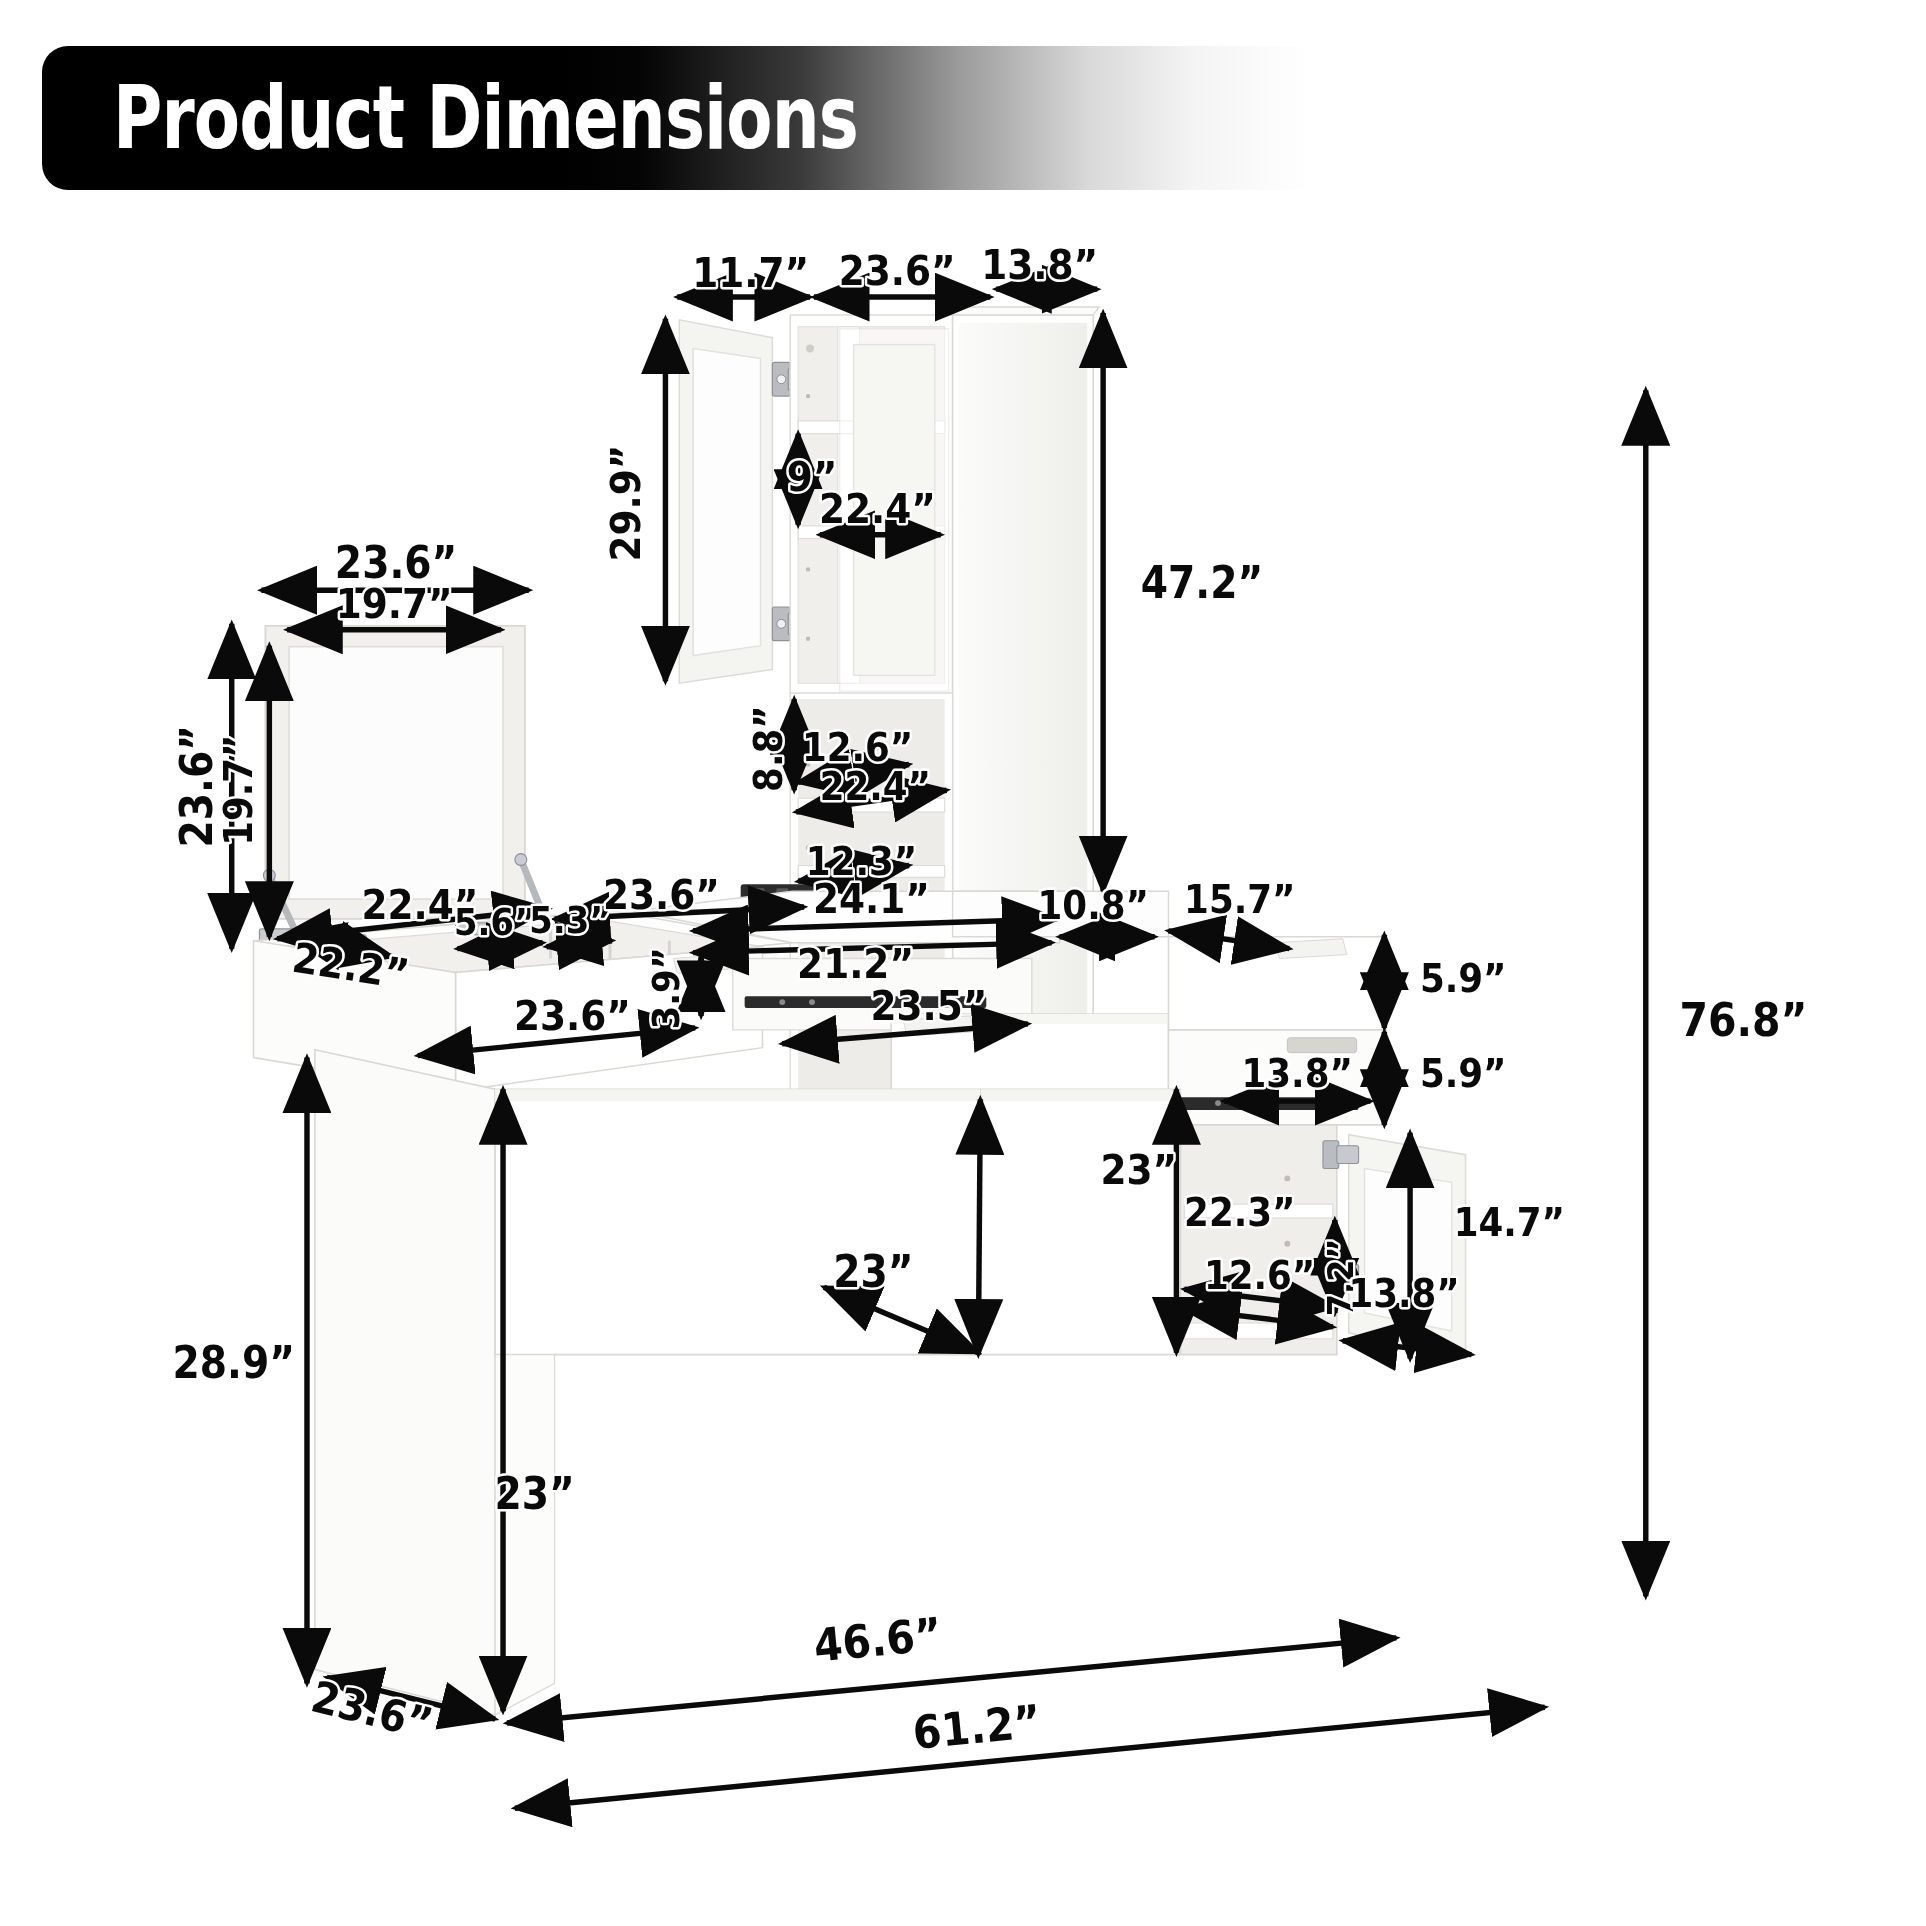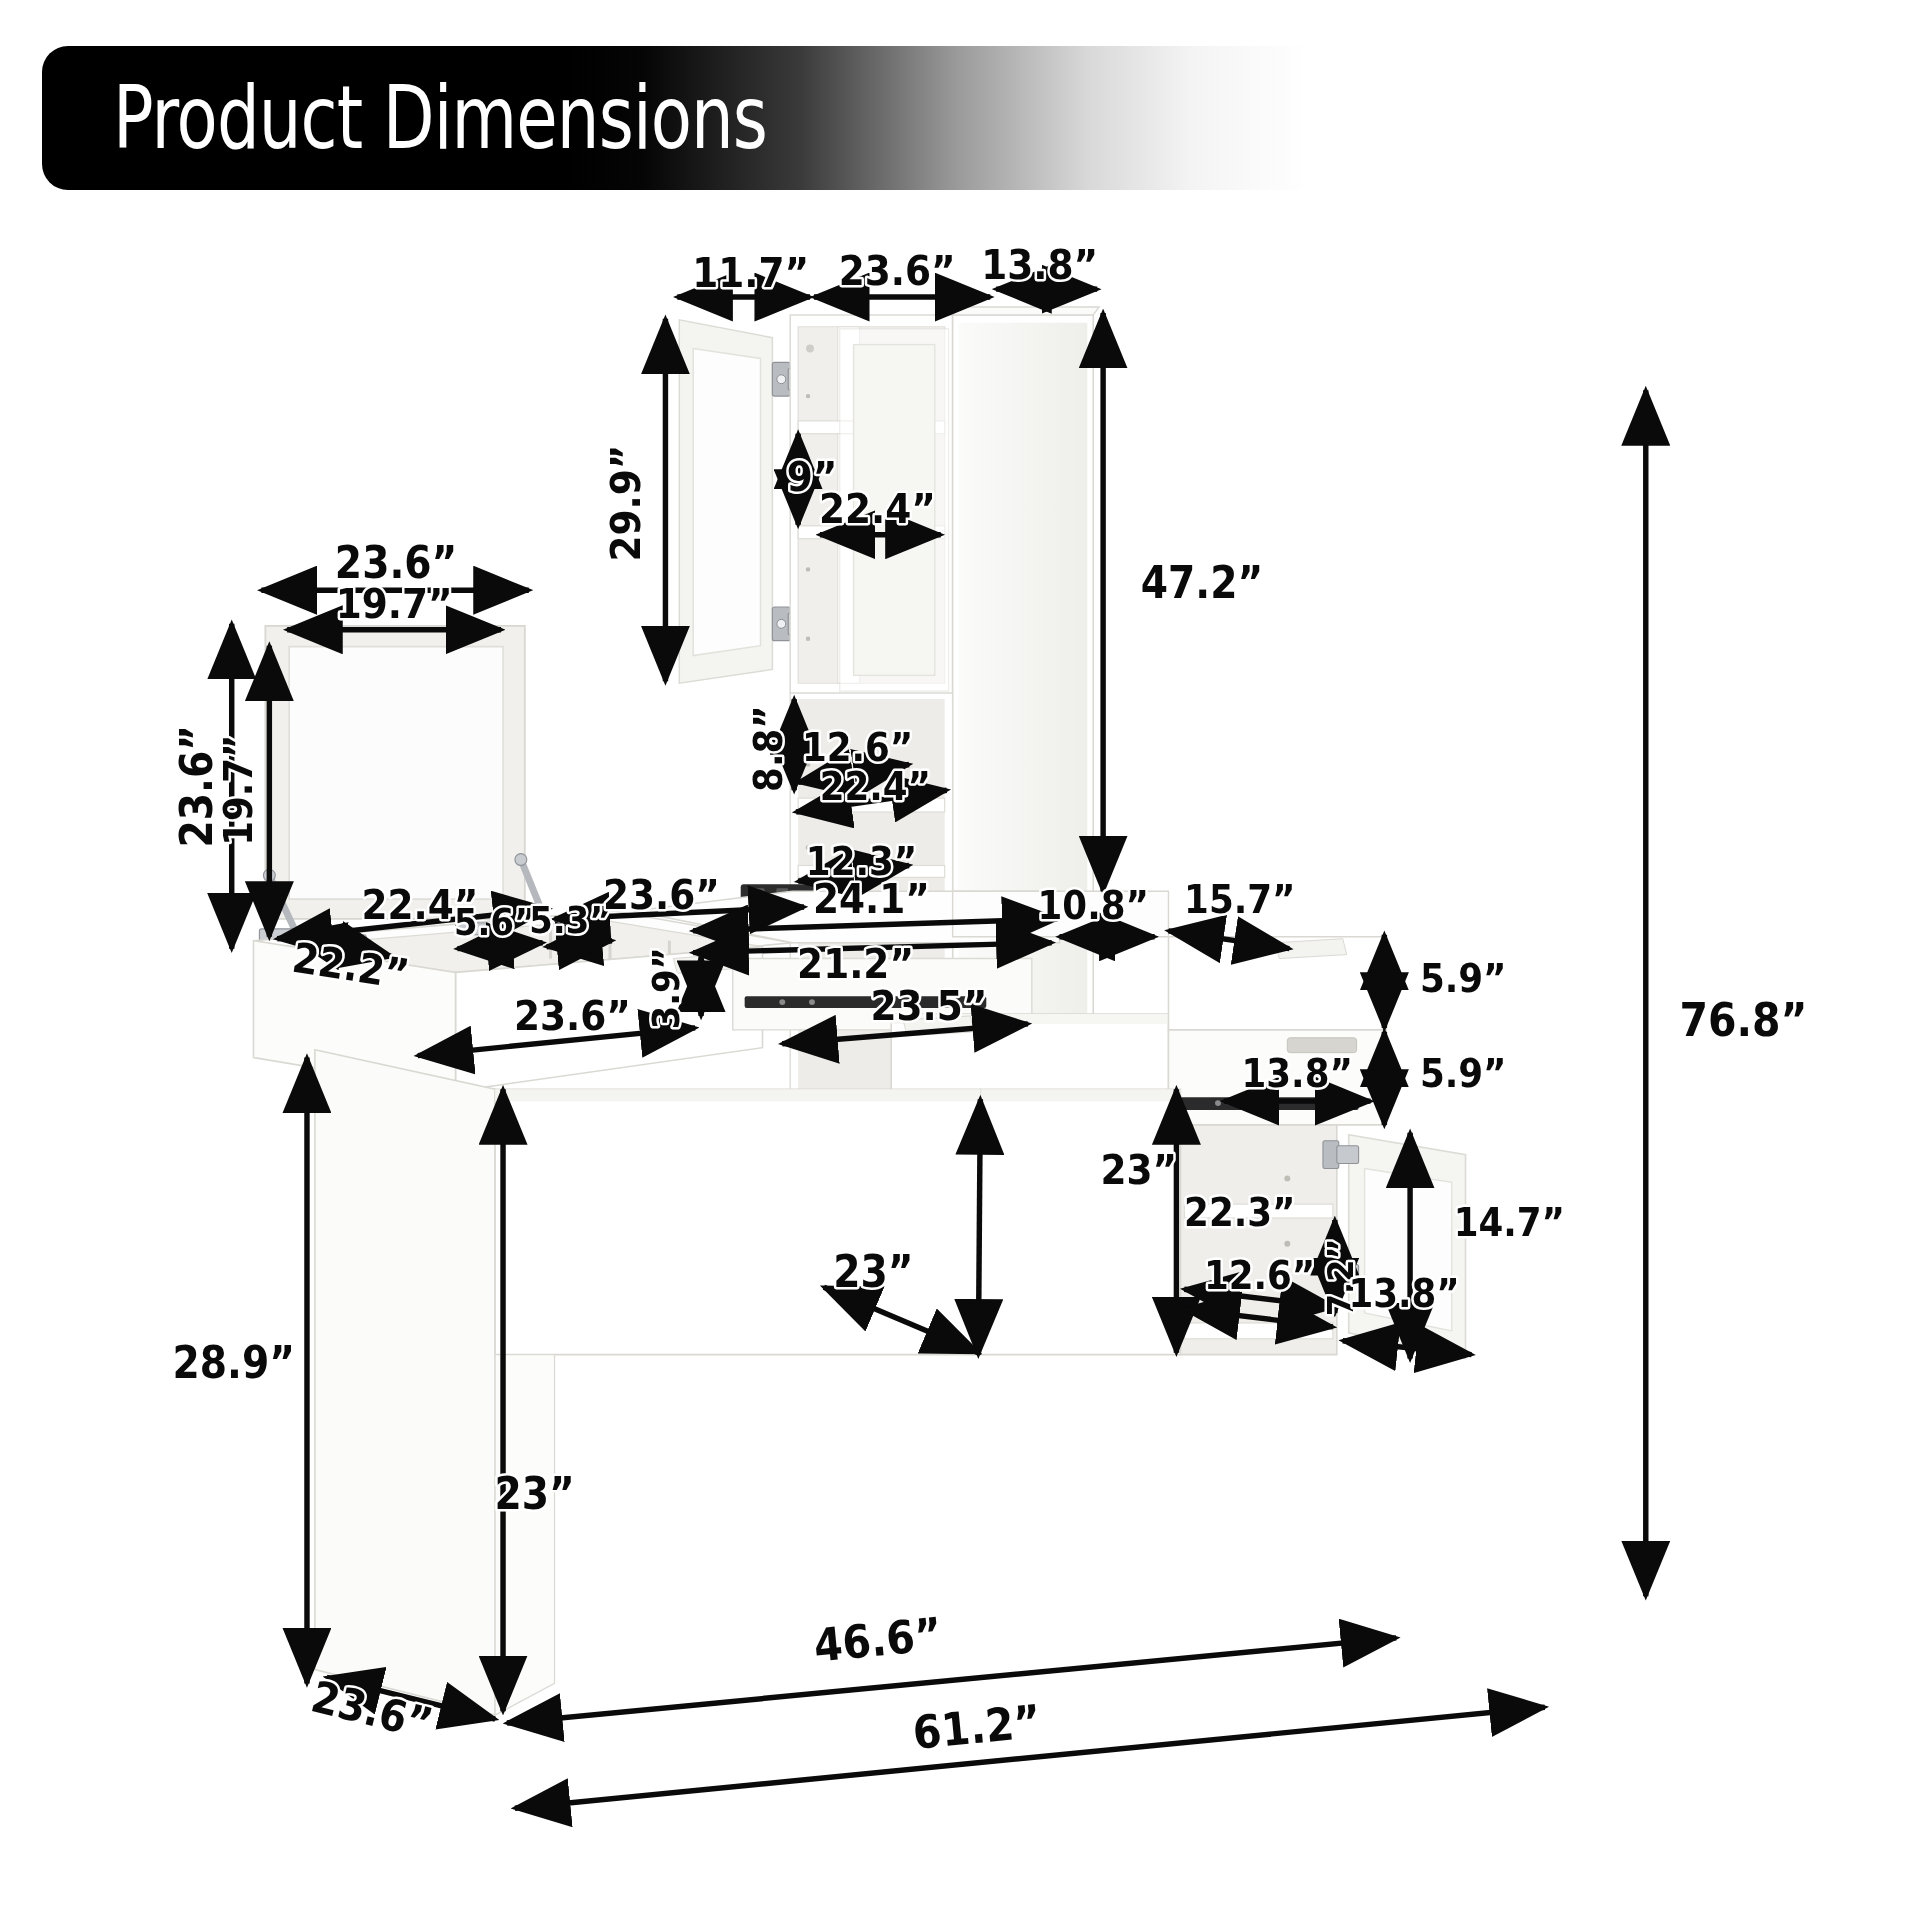--- a/index.html
+++ b/index.html
@@ -9,21 +9,21 @@
   
   #banner{
     position:absolute;left:42px;top:46px;width:1307px;height:144px;
     border-radius:26px;
     background:linear-gradient(to right,#000000 0%,#000000 40%,#050505 46%,
                #3a3a3a 58%,#9a9a9a 70%,#d8d8d8 80%,#f4f4f4 88%,#ffffff 97%);
     overflow:hidden;
   }
   #banner-title{
     position:absolute;left:71px;top:50%;transform:translateY(-50%);
-    color:#ffffff;font-size:87px;font-weight:normal;letter-spacing:-1px;
+    color:#ffffff;font-size:87px;font-weight:bold;letter-spacing:-1px;
     white-space:nowrap;
     font-family:"Liberation Sans Narrow","DejaVu Sans Condensed","Liberation Sans",sans-serif;
     transform-origin:left center;
   }
   #banner-title-inner{display:inline-block;transform:scaleX(0.86);transform-origin:left center;}
 
   
   #stage{position:absolute;left:0;top:0;width:1927px;height:1604px;}
   svg{display:block;}
   .dimtxt{

